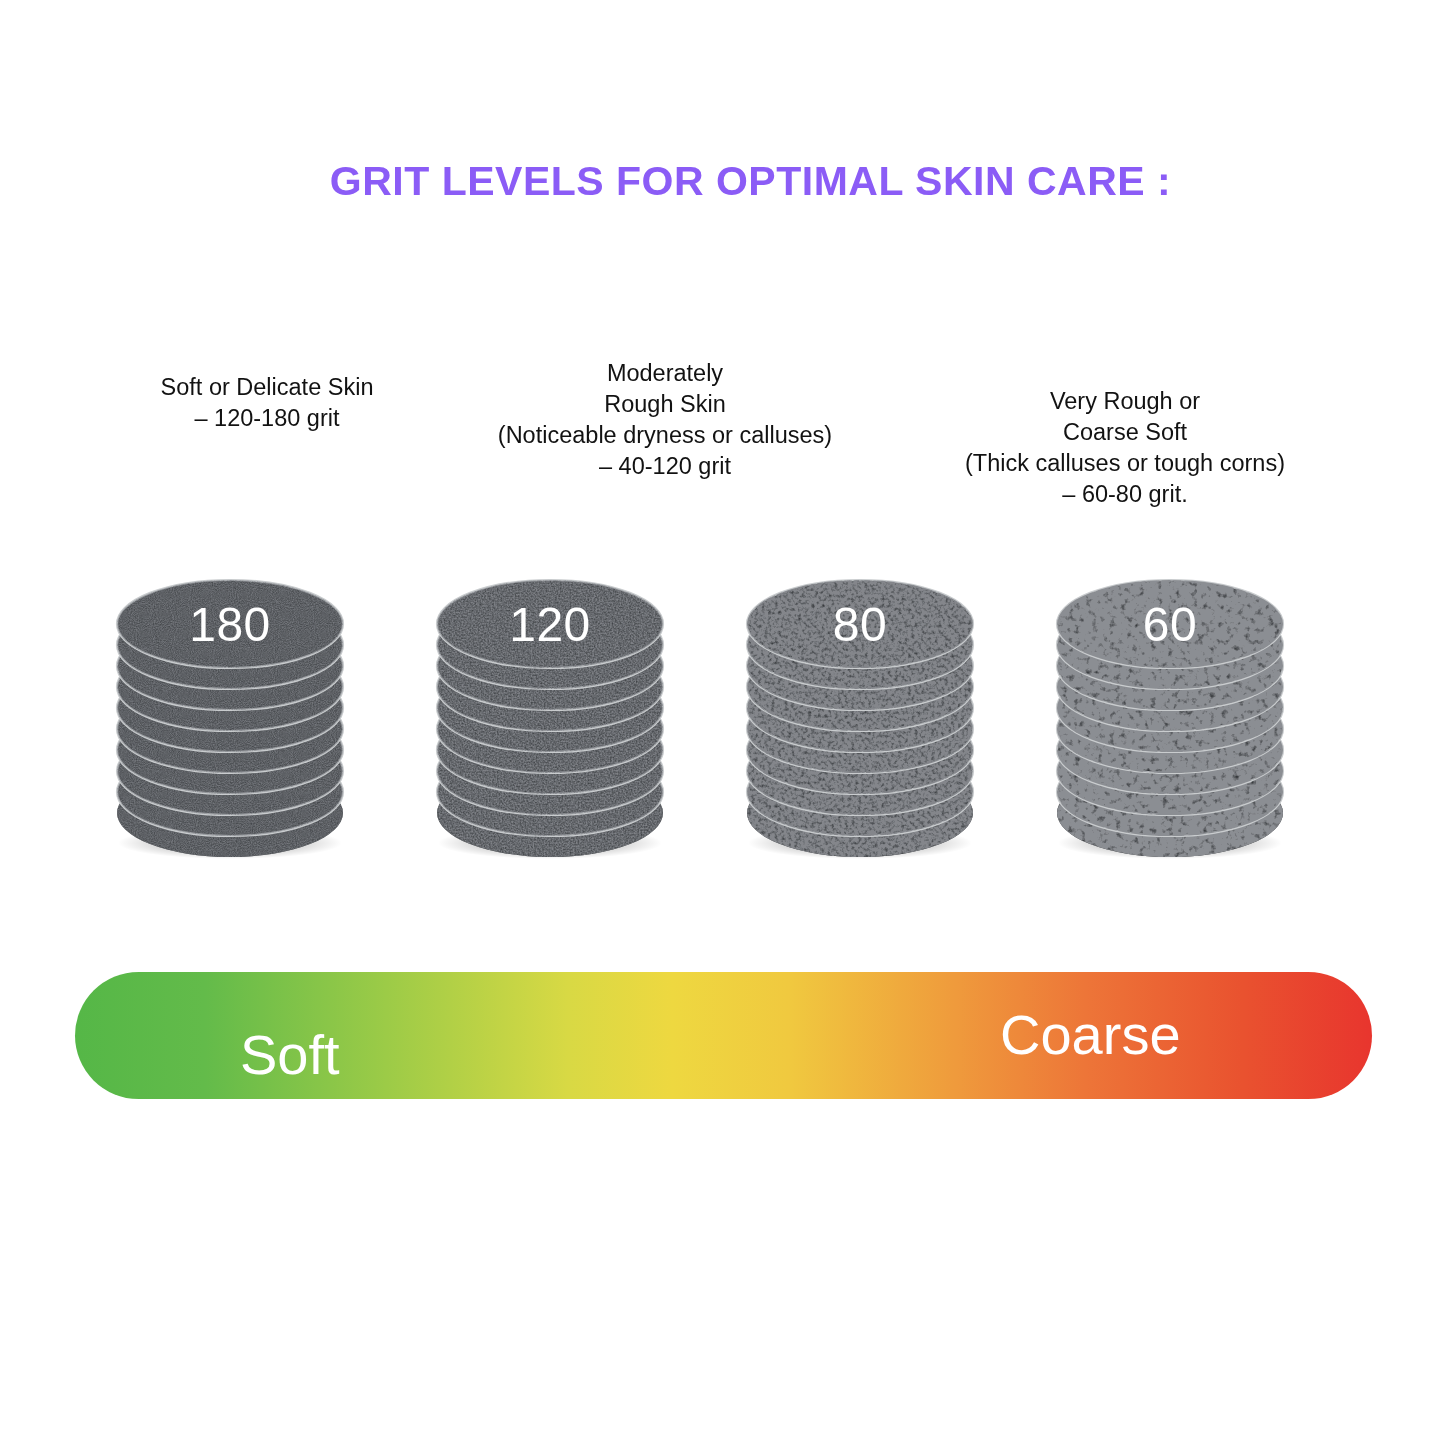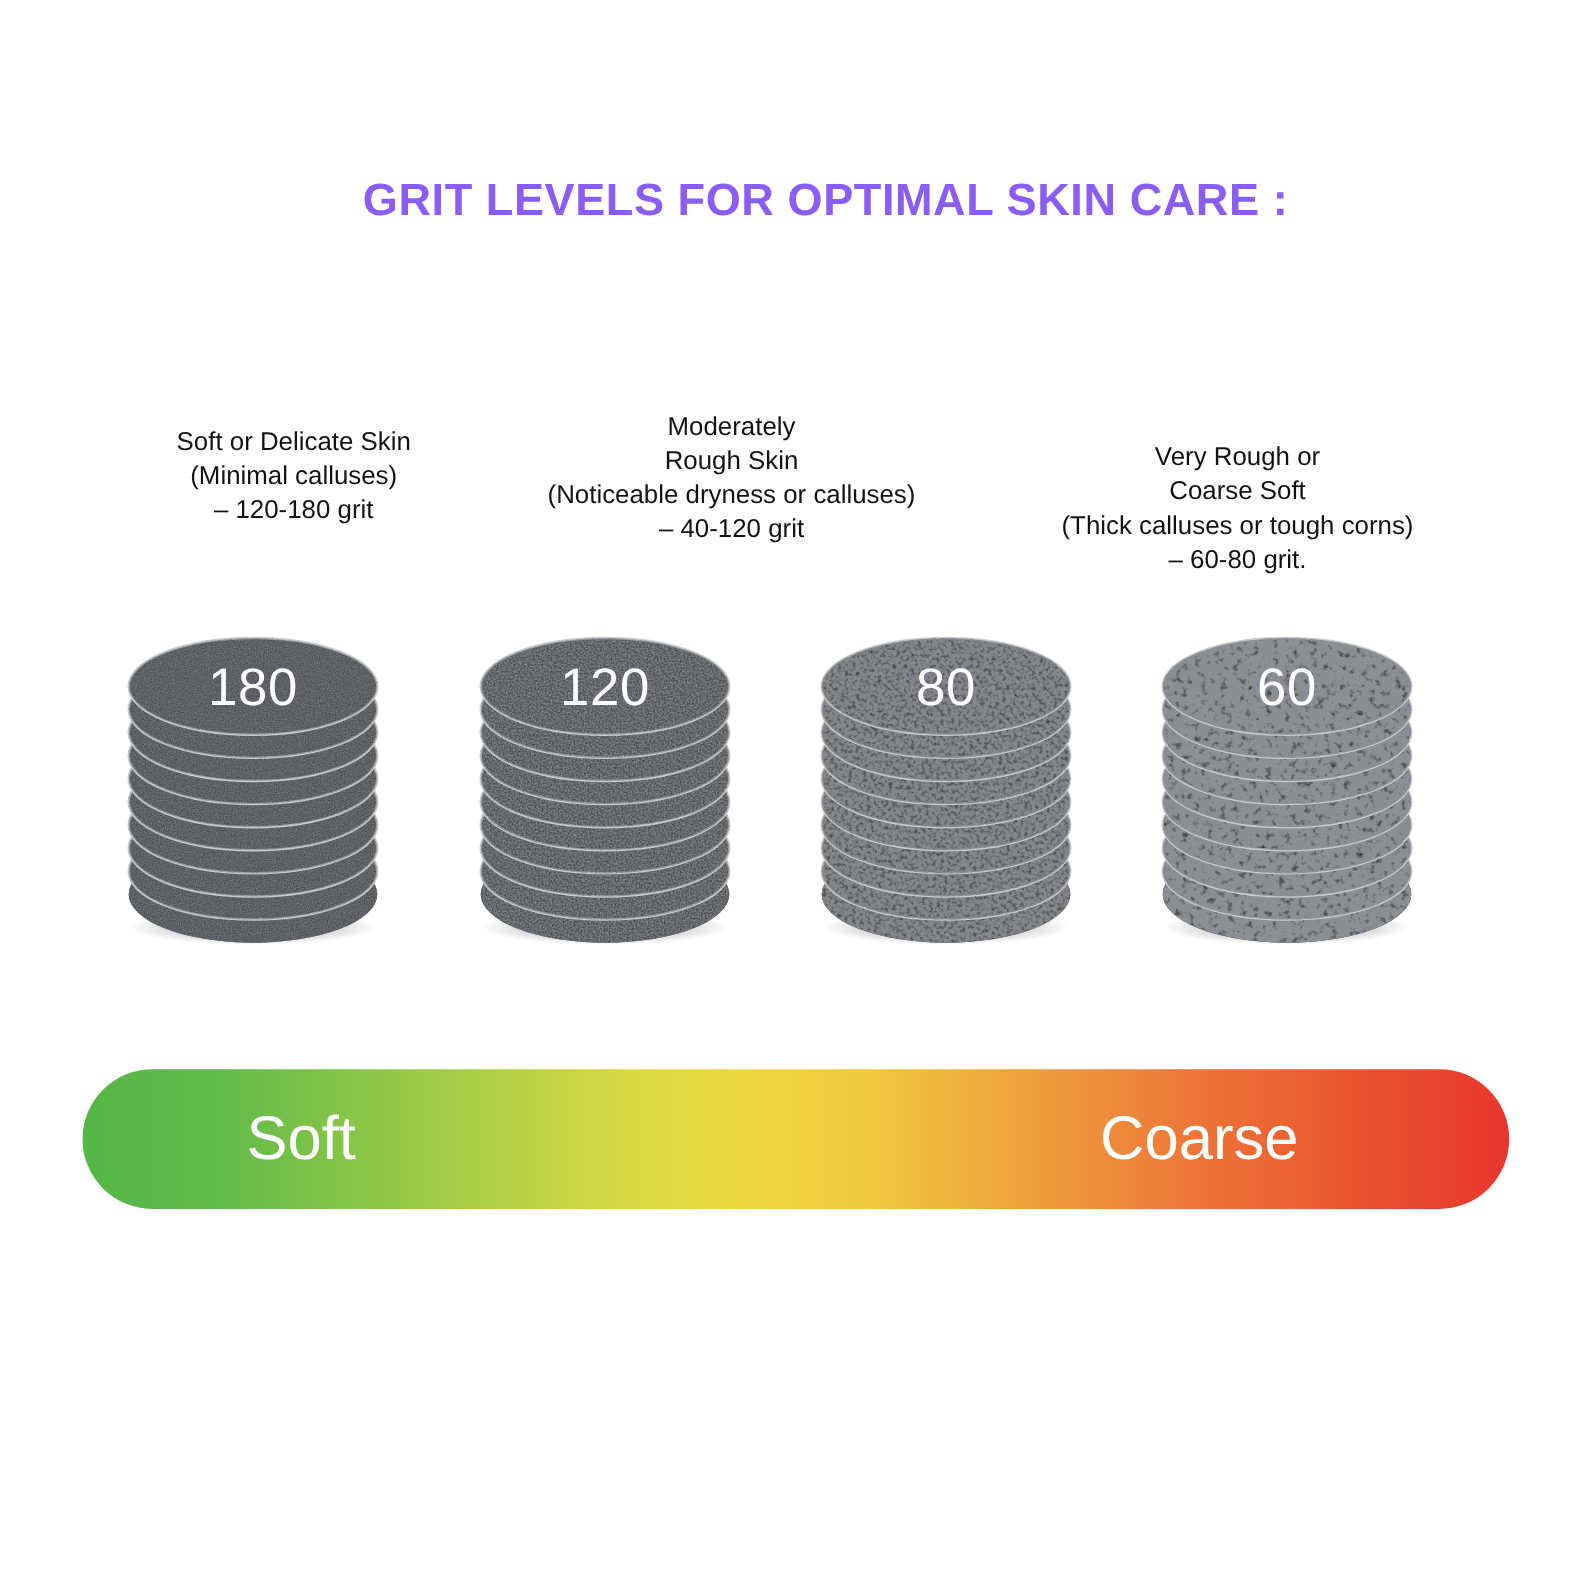--- a/index.html
+++ b/index.html
@@ -27,21 +27,21 @@
     font-weight: bold;
     letter-spacing: 0.5px;
     color: #8b5cf6;
     white-space: nowrap;
     padding-left: 28px;
   }
 
   
   .captions {
     position: absolute;
-    top: 372px;
+    top: 358px;
     left: 0;
     width: 1365px;
     height: 130px;
   }
   .caption {
     position: absolute;
     text-align: center;
     font-size: 23.5px;
     line-height: 31px;
     color: #121212;
@@ -105,33 +105,32 @@
   }
   .scale-label {
     position: absolute;
     top: 1000px;
     font-size: 56px;
     color: #ffffff;
     font-weight: normal;
     line-height: 70px;
     white-space: nowrap;
   }
-  .scale-label-soft   { left: 224px; }
+  .scale-label-soft   { left: 240px; margin-top: 20px; }
   .scale-label-coarse { left: 1000px; }
 </style>
 </head>
 <body>
 
 <div class="title">GRIT LEVELS FOR OPTIMAL SKIN CARE :</div>
 
 <div class="captions">
 
   <div class="caption caption-0">
     <span class="line">Soft or Delicate Skin</span>
-    <span class="line">(Minimal calluses)</span>
     <span class="line">– 120-180 grit</span>
   </div>
 
   <div class="caption caption-1">
     <span class="line">Moderately</span>
     <span class="line">Rough Skin</span>
     <span class="line">(Noticeable dryness or calluses)</span>
     <span class="line">– 40-120 grit</span>
   </div>
 

